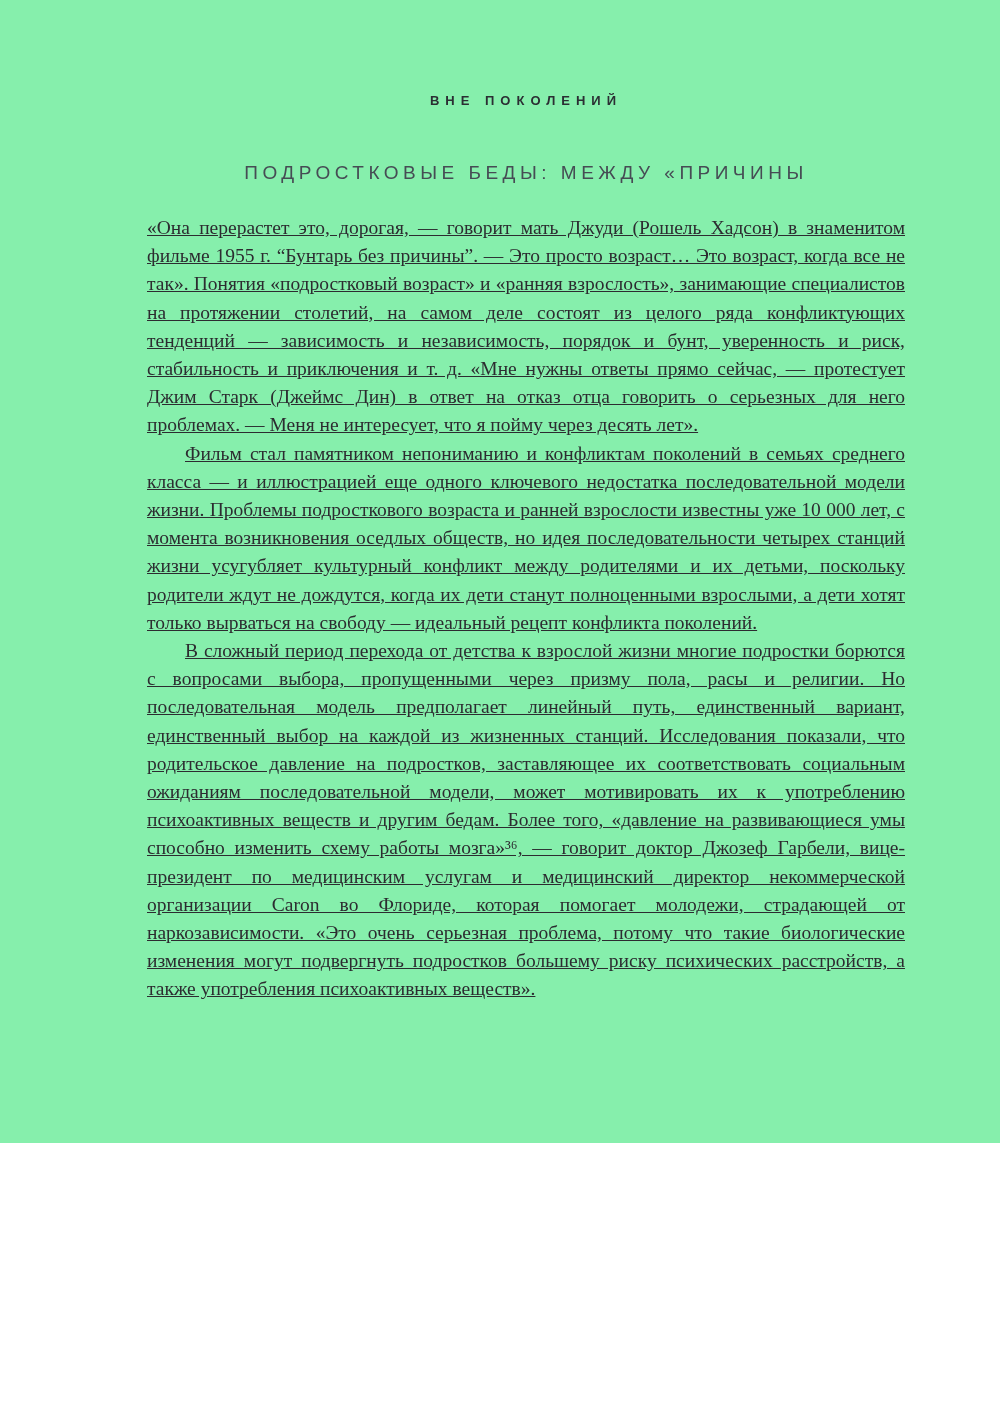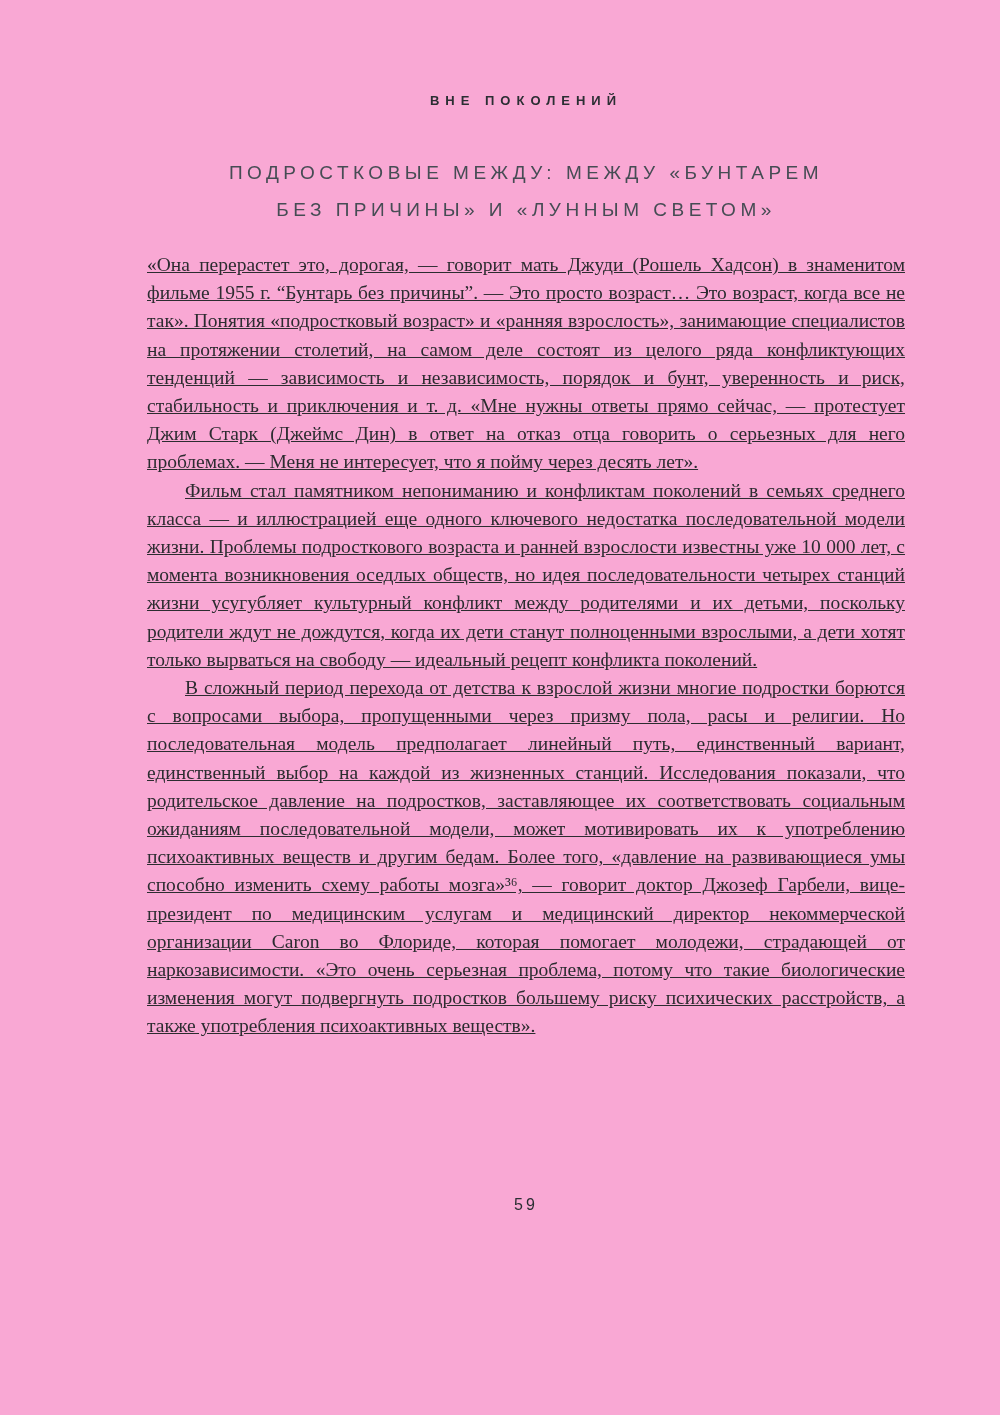--- a/index.html
+++ b/index.html
@@ -3,22 +3,22 @@
   <meta charset="utf-8">
   <style>
     html, body {
       margin: 0;
       padding: 0;
       background: #ffffff;
     }
     .book-page {
       position: relative;
       width: 1000px;
-      height: 1415px;
-      background: #f9a8d4;
+      height: 1143px;
+      background: #86efac;
       overflow: hidden;
       font-family: "Liberation Serif", serif;
       color: #2c2c30;
     }
     .content-column {
       position: absolute;
       left: 147px;
       top: 0;
       width: 758px;
     }
@@ -72,22 +72,21 @@
   </style>
 </head>
 <body>
 
 <div class="book-page">
   <div class="content-column">
 
     <div class="running-header">ВНЕ ПОКОЛЕНИЙ</div>
 
     <h1 class="chapter-heading">
-      <span>ПОДРОСТКОВЫЕ МЕЖДУ: МЕЖДУ «БУНТАРЕМ</span><br>
-      <span>БЕЗ ПРИЧИНЫ» И «ЛУННЫМ СВЕТОМ»</span>
+      <span>ПОДРОСТКОВЫЕ БЕДЫ: МЕЖДУ «ПРИЧИНЫ</span><br>
     </h1>
 
     <div class="body-text">
       <p class="body-paragraph no-indent" lang="ru">«Она перерастет это, дорогая, — говорит мать Джуди (Рошель Хадсон) в знаменитом фильме 1955 г. “Бунтарь без причины”. — Это просто возраст… Это возраст, когда все не так». Понятия «подростковый возраст» и «ранняя взрослость», занимающие специалистов на протяжении столетий, на самом деле состоят из целого ряда конфликтующих тенденций — зависимость и независимость, порядок и бунт, уверенность и риск, стабильность и приключения и т. д. «Мне нужны ответы прямо сейчас, — протестует Джим Старк (Джеймс Дин) в ответ на отказ отца говорить о серьезных для него проблемах. — Меня не интересует, что я пойму через десять лет».</p>
       <p class="body-paragraph" lang="ru">Фильм стал памятником непониманию и конфликтам поколений в семьях среднего класса — и иллюстрацией еще одного ключевого недостатка последовательной модели жизни. Проблемы подросткового возраста и ранней взрослости известны уже 10 000 лет, с момента возникновения оседлых обществ, но идея последовательности четырех станций жизни усугубляет культурный конфликт между родителями и их детьми, поскольку родители ждут не дождутся, когда их дети станут полноценными взрослыми, а дети хотят только вырваться на свободу — идеальный рецепт конфликта поколений.</p>
       <p class="body-paragraph" lang="ru">В сложный период перехода от детства к взрослой жизни многие подростки борются с вопросами выбора, пропущенными через призму пола, расы и религии. Но последовательная модель предполагает линейный путь, единственный вариант, единственный выбор на каждой из жизненных станций. Исследования показали, что родительское давление на подростков, заставляющее их соответствовать социальным ожиданиям последовательной модели, может мотивировать их к употреблению психоактивных веществ и другим бедам. Более того, «давление на развивающиеся умы способно изменить схему работы мозга»³⁶, — говорит доктор Джозеф Гарбели, вице-президент по медицинским услугам и медицинский директор некоммерческой организации Caron во Флориде, которая помогает молодежи, страдающей от наркозависимости. «Это очень серьезная проблема, потому что такие биологические изменения могут подвергнуть подростков большему риску психических расстройств, а также употребления психоактивных веществ».</p>
     </div>
 
   </div>
 

